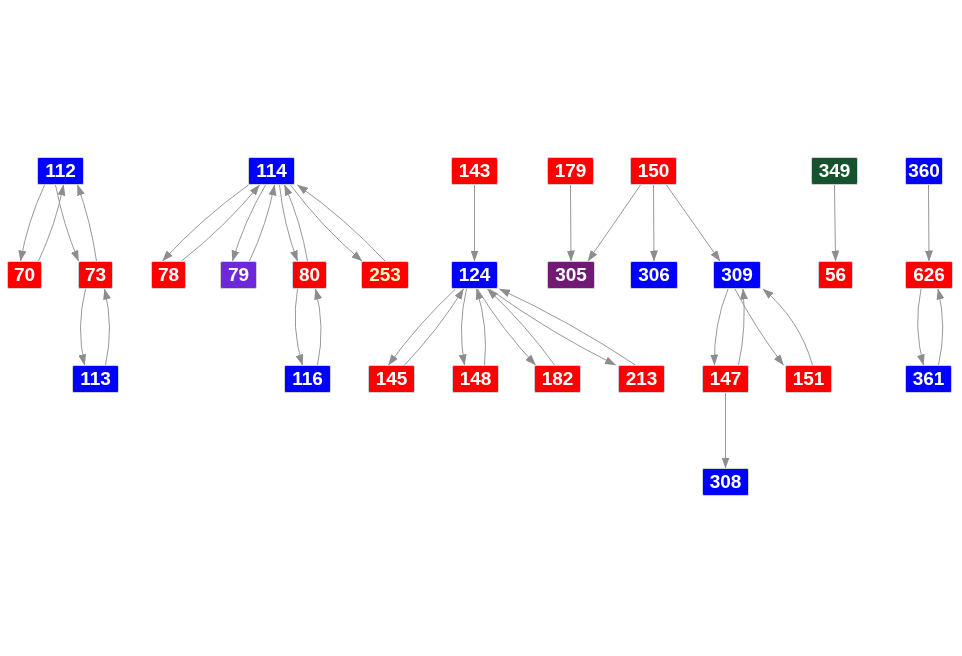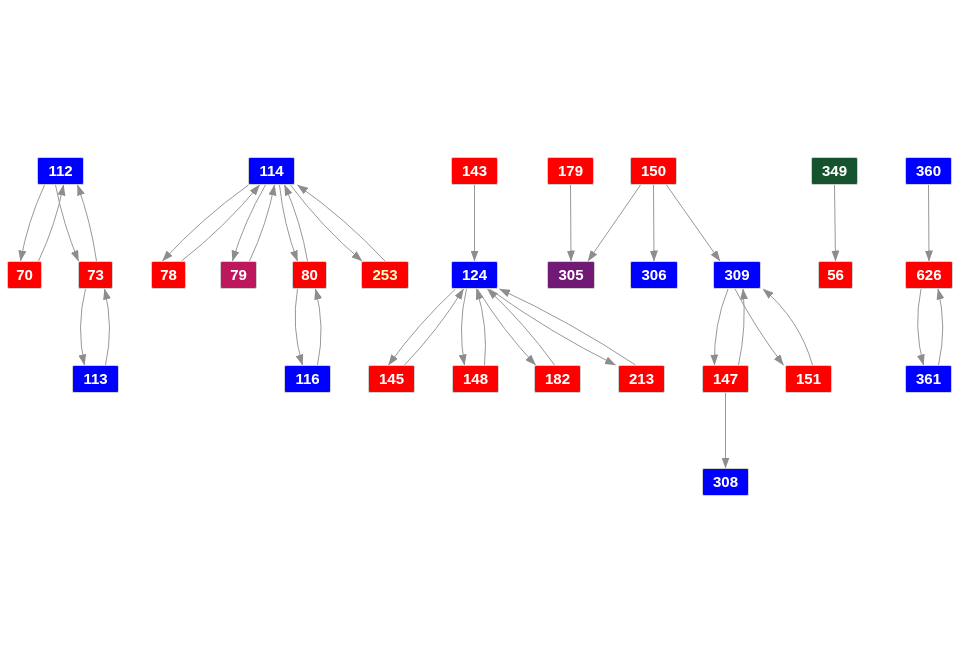--- a/index.html
+++ b/index.html
@@ -23,21 +23,21 @@
     stroke-width: 1px;
   }
   .node {
     position: absolute;
     height: 28px;
     box-sizing: border-box;
     border: 1px solid #cfcfcf;
     border-radius: 2px;
     color: #ffffff;
     font-weight: bold;
-    font-size: 15px;
+    font-size: 19px;
     line-height: 26px;
     text-align: center;
     white-space: nowrap;
   }
 </style>
 </head>
 <body>
 
 <div class="canvas" style="background: rgb(255, 255, 255);">
   <svg class="edge-layer" width="962" height="656" viewBox="0 0 962 656" xmlns="http://www.w3.org/2000/svg">
@@ -87,25 +87,25 @@
         <path class="edge" d="M938.5,365 Q947.2498052348543,326.94079075503385 938,289" stroke="#999999" marker-end="url(#arrowhead)"></path>
       </g>
   </svg>
   <div>
       <div class="node" style="left: 37px; top: 157px; width: 47px; background: rgb(0, 0, 255); border-color: rgb(207, 207, 207); color: rgb(255, 255, 255);">112</div>
       <div class="node" style="left: 248px; top: 157px; width: 47px; background: rgb(0, 0, 255); border-color: rgb(207, 207, 207); color: rgb(255, 255, 255);">114</div>
       <div class="node" style="left: 451px; top: 157px; width: 47px; background: rgb(255, 0, 0); border-color: rgb(207, 207, 207); color: rgb(255, 255, 255);">143</div>
       <div class="node" style="left: 547px; top: 157px; width: 47px; background: rgb(255, 0, 0); border-color: rgb(207, 207, 207); color: rgb(255, 255, 255);">179</div>
       <div class="node" style="left: 630px; top: 157px; width: 47px; background: rgb(255, 0, 0); border-color: rgb(207, 207, 207); color: rgb(255, 255, 255);">150</div>
       <div class="node" style="left: 811px; top: 157px; width: 47px; background: #14532d; border-color: rgb(207, 207, 207); color: rgb(255, 255, 255);">349</div>
-      <div class="node" style="left: 905px; top: 157px; width: 47px; background: rgb(0, 0, 255); border-color: rgb(207, 207, 207); color: rgb(255, 255, 255);">360</div>
+      <div class="node" style="left: 905px; top: 157px; width: 38px; background: rgb(0, 0, 255); border-color: rgb(207, 207, 207); color: rgb(255, 255, 255);">360</div>
       <div class="node" style="left: 7px; top: 261px; width: 35px; background: rgb(255, 0, 0); border-color: rgb(207, 207, 207); color: rgb(255, 255, 255);">70</div>
       <div class="node" style="left: 78px; top: 261px; width: 35px; background: rgb(255, 0, 0); border-color: rgb(207, 207, 207); color: rgb(255, 255, 255);">73</div>
       <div class="node" style="left: 151px; top: 261px; width: 35px; background: rgb(255, 0, 0); border-color: rgb(207, 207, 207); color: rgb(255, 255, 255);">78</div>
-      <div class="node" style="left: 220px; top: 261px; width: 37px; background: #be185d; border-color: rgb(207, 207, 207); color: rgb(255, 255, 255);">79</div>
+      <div class="node" style="left: 220px; top: 261px; width: 37px; background: #6d28d9; border-color: rgb(207, 207, 207); color: rgb(255, 255, 255);">79</div>
       <div class="node" style="left: 292px; top: 261px; width: 35px; background: rgb(255, 0, 0); border-color: rgb(207, 207, 207); color: rgb(255, 255, 255);">80</div>
       <div class="node" style="left: 361px; top: 261px; width: 48px; background: rgb(255, 0, 0); border-color: rgb(207, 207, 207); color: #fef9c3;">253</div>
       <div class="node" style="left: 451px; top: 261px; width: 47px; background: rgb(0, 0, 255); border-color: rgb(207, 207, 207); color: rgb(255, 255, 255);">124</div>
       <div class="node" style="left: 547px; top: 261px; width: 48px; background: #701a75; border-color: rgb(207, 207, 207); color: rgb(255, 255, 255);">305</div>
       <div class="node" style="left: 630px; top: 261px; width: 48px; background: rgb(0, 0, 255); border-color: rgb(207, 207, 207); color: rgb(255, 255, 255);">306</div>
       <div class="node" style="left: 713px; top: 261px; width: 48px; background: rgb(0, 0, 255); border-color: rgb(207, 207, 207); color: rgb(255, 255, 255);">309</div>
       <div class="node" style="left: 818px; top: 261px; width: 35px; background: rgb(255, 0, 0); border-color: rgb(207, 207, 207); color: rgb(255, 255, 255);">56</div>
       <div class="node" style="left: 905px; top: 261px; width: 48px; background: rgb(255, 0, 0); border-color: rgb(207, 207, 207); color: rgb(255, 255, 255);">626</div>
       <div class="node" style="left: 72px; top: 365px; width: 47px; background: rgb(0, 0, 255); border-color: rgb(207, 207, 207); color: rgb(255, 255, 255);">113</div>
       <div class="node" style="left: 284px; top: 365px; width: 47px; background: rgb(0, 0, 255); border-color: rgb(207, 207, 207); color: rgb(255, 255, 255);">116</div>

